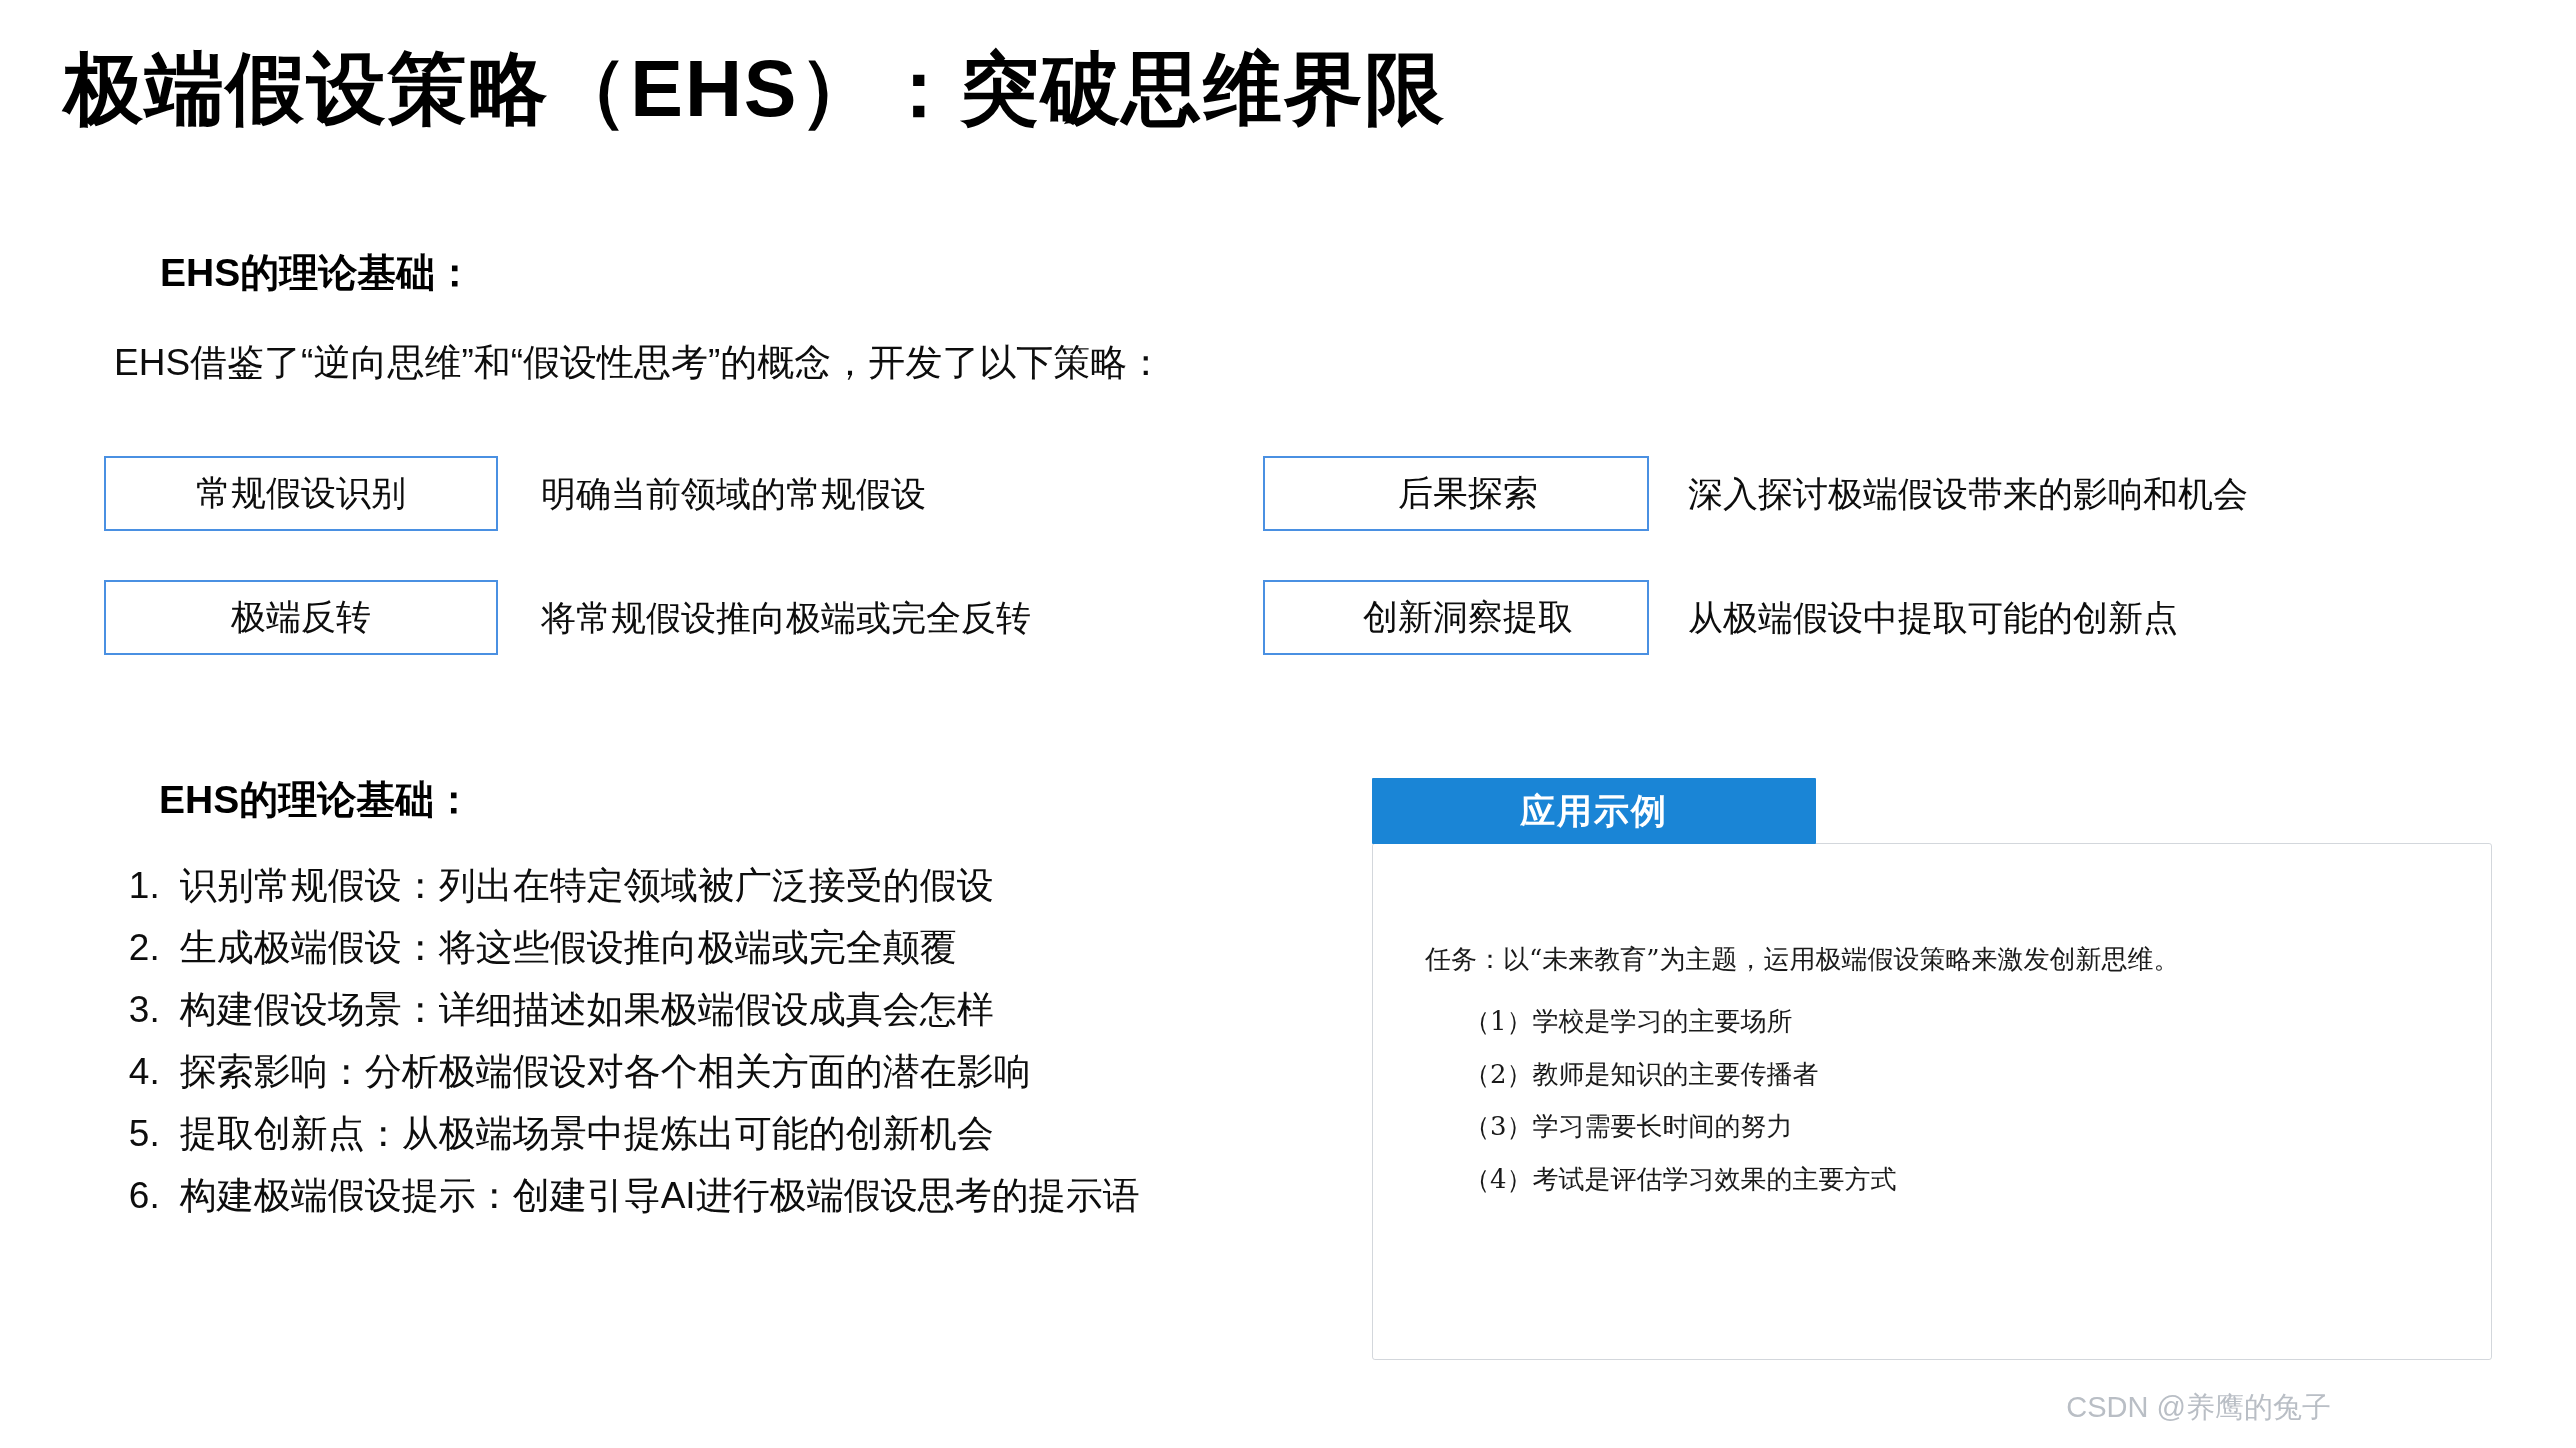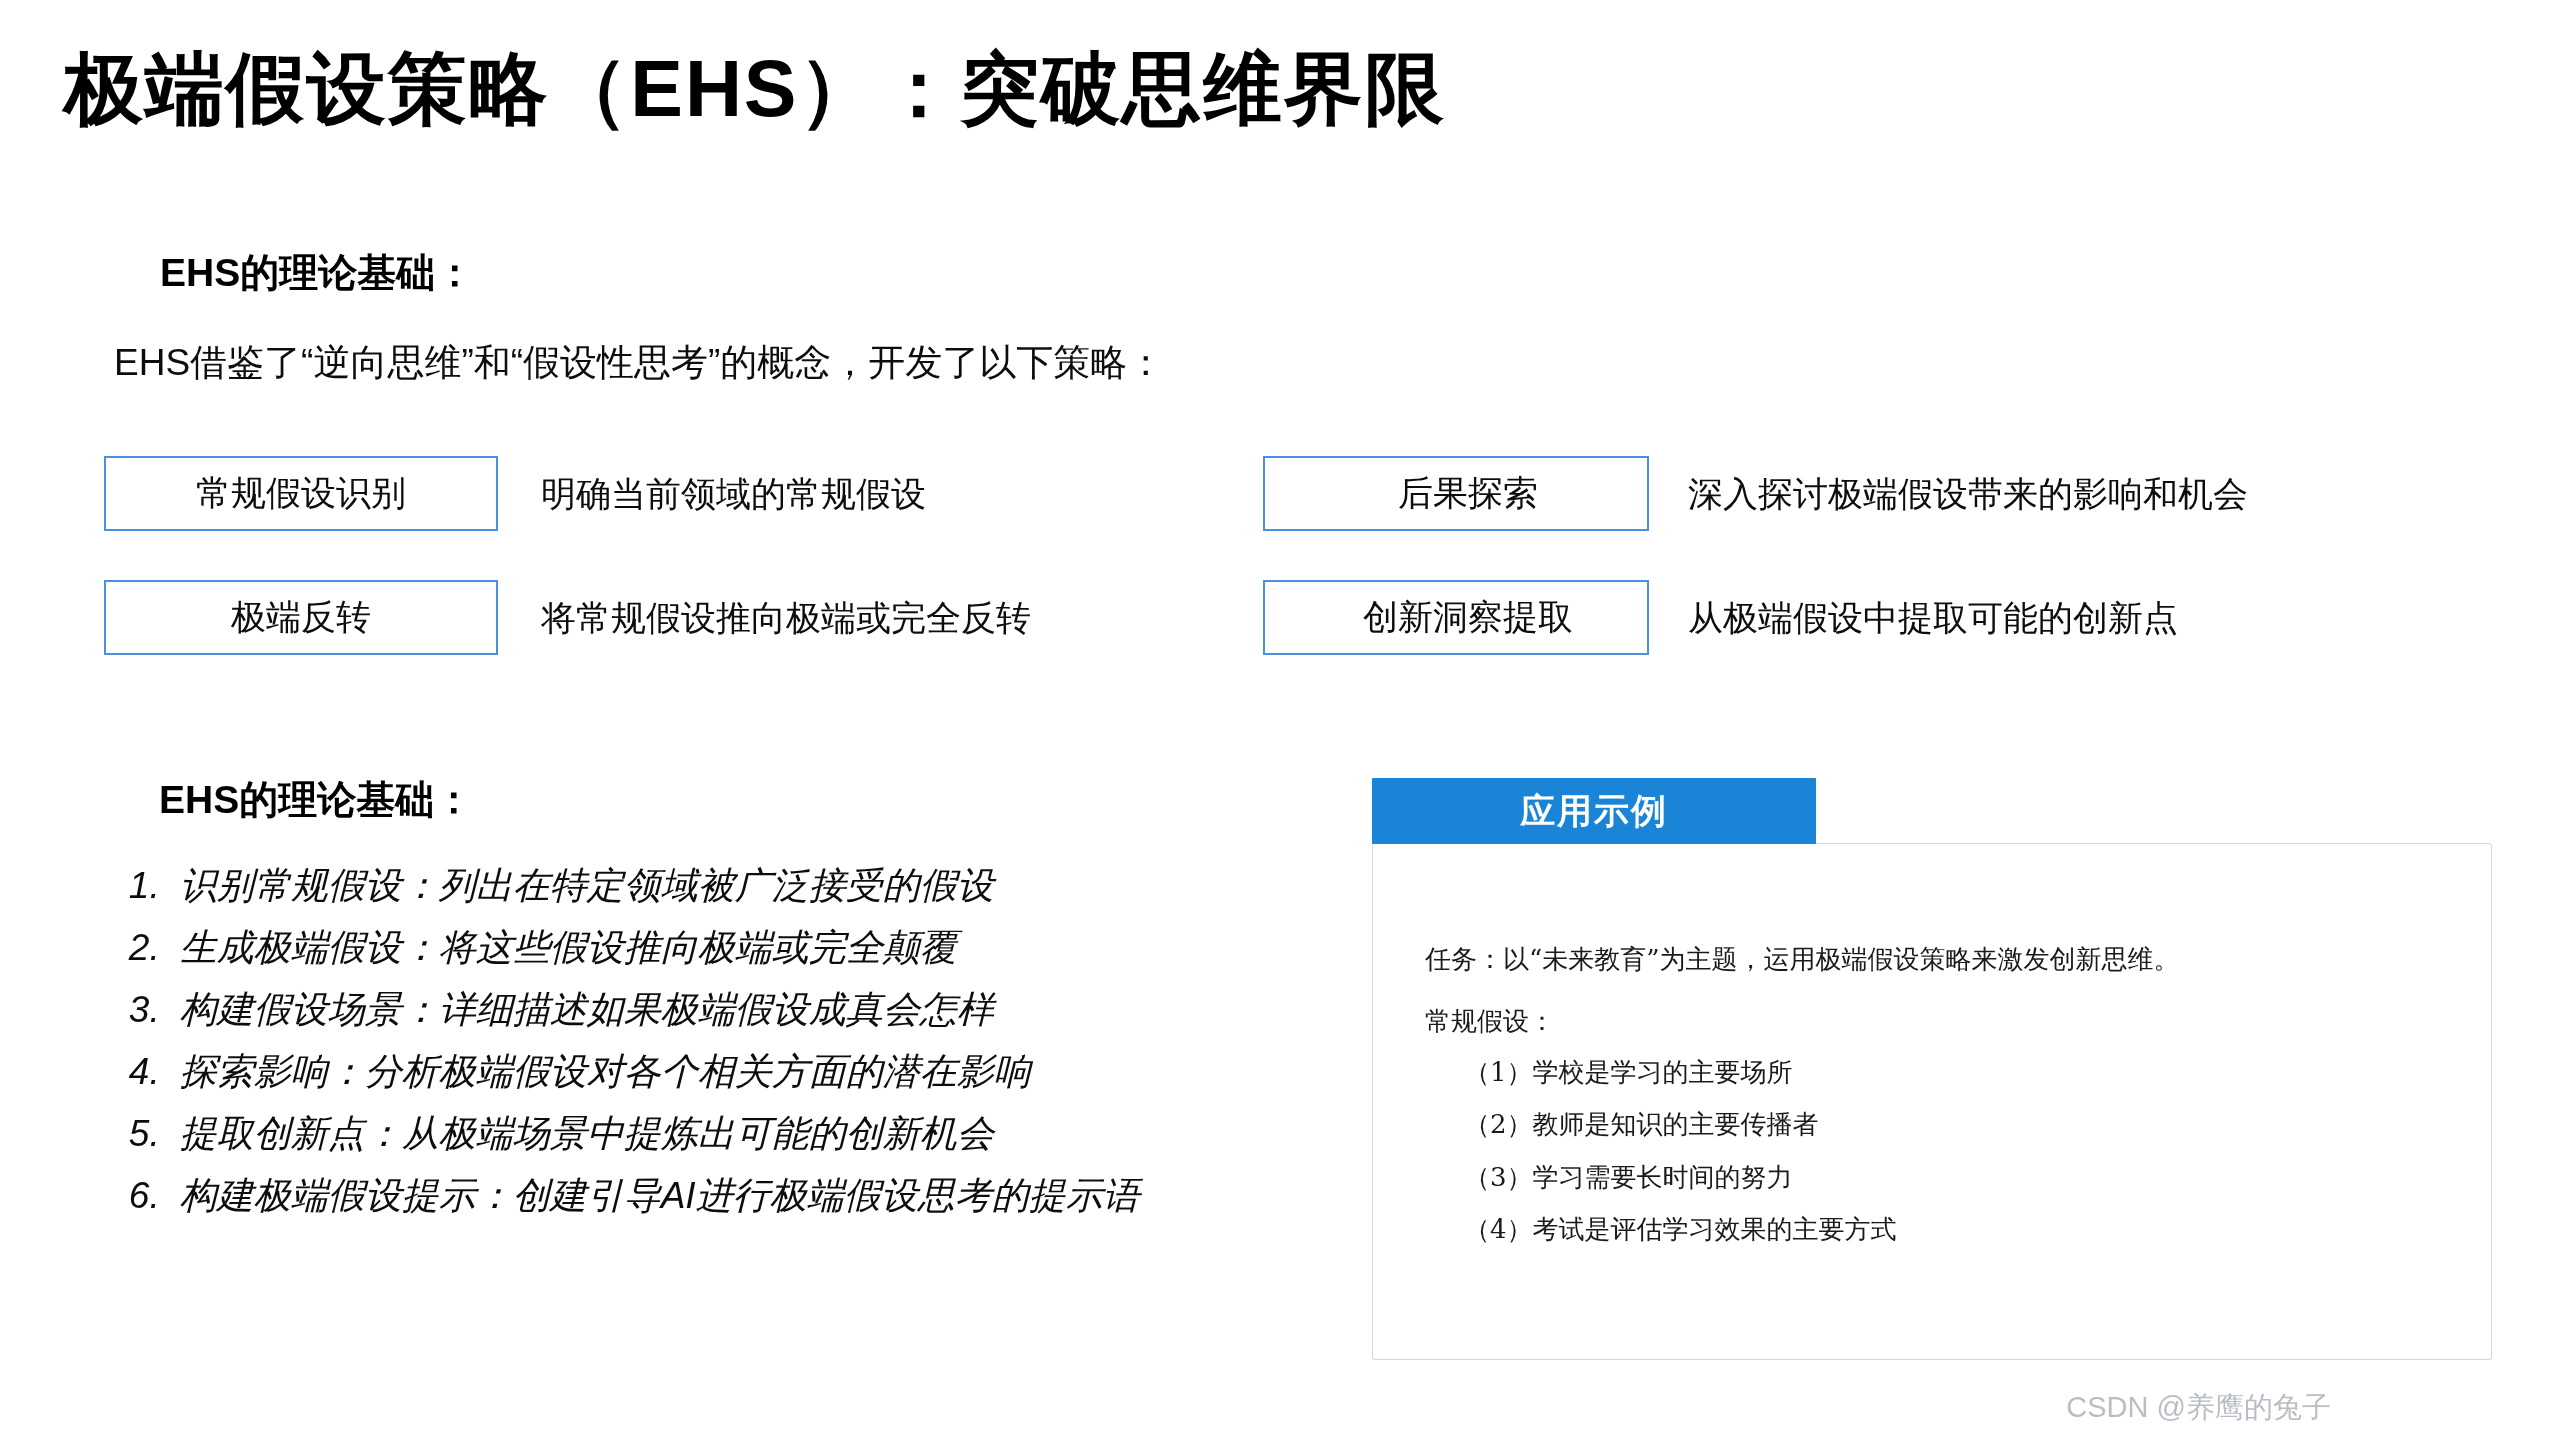--- a/index.html
+++ b/index.html
@@ -108,21 +108,20 @@
     margin: 0;
     padding: 0 0 0 66px;
     list-style: decimal;
   }
   ol.steps li {
     font-size: 37px;
     line-height: 1.52;
     color: #0d0d0d;
     margin-bottom: 5.8px;
     padding-left: 9.7px;
-    font-style: italic;
   }
 
   
   .example-tab {
     position: absolute;
     left: 1372px;
     top: 778px;
     width: 444px;
     height: 66px;
     background: #1a85d6;
@@ -222,21 +221,20 @@
     <li>探索影响：分析极端假设对各个相关方面的潜在影响</li>
     <li>提取创新点：从极端场景中提炼出可能的创新机会</li>
     <li>构建极端假设提示：创建引导AI进行极端假设思考的提示语</li>
   </ol>
 
   <div class="example-tab">应用示例</div>
   <div class="example-panel"></div>
 
   <div class="example-body">
     <div class="task">任务：以“未来教育”为主题，运用极端假设策略来激发创新思维。</div>
-    <div class="assump-title">常规假设：</div>
     <ol class="assump">
       <li>（1）学校是学习的主要场所</li>
       <li>（2）教师是知识的主要传播者</li>
       <li>（3）学习需要长时间的努力</li>
       <li>（4）考试是评估学习效果的主要方式</li>
     </ol>
   </div>
 
   <div class="watermark">CSDN @养鹰的兔子</div>
 

